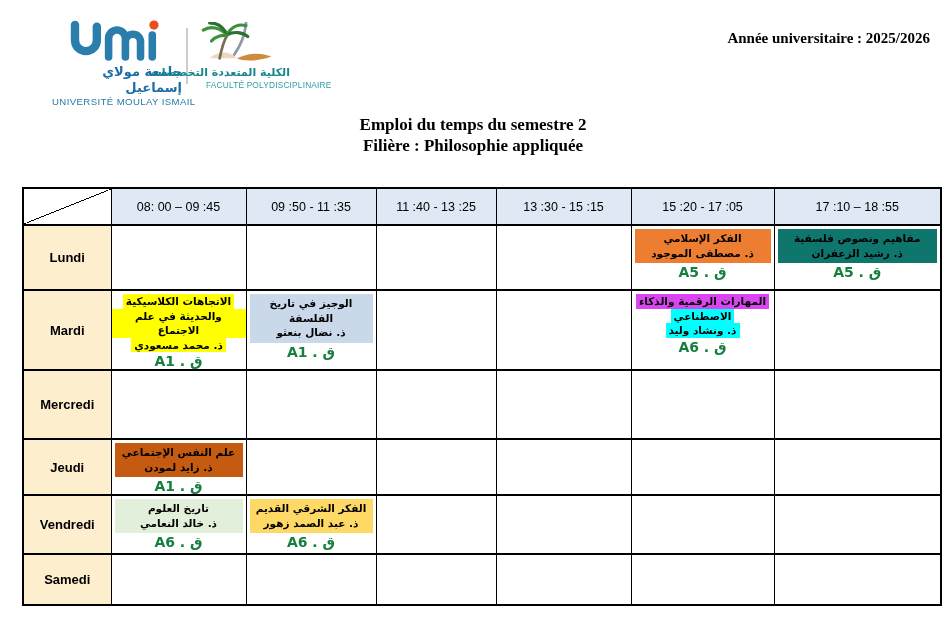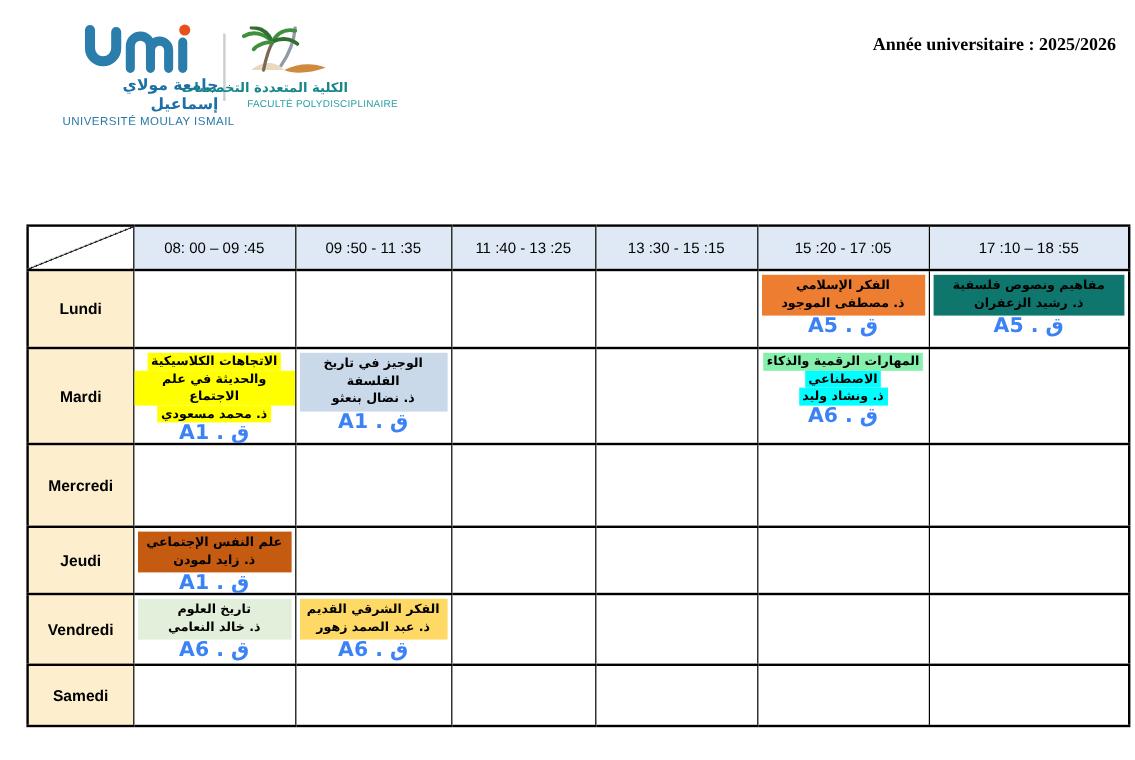--- a/index.html
+++ b/index.html
@@ -37,21 +37,21 @@
   th.day{background:#fdefce;font-weight:bold;font-size:13px;text-align:center;vertical-align:middle;}
   td.cell{background:#fff;vertical-align:top;}
 
   .entry{padding-top:3px;text-align:center;}
   .eblock{margin:0 auto;width:calc(100% - 10px);padding:2px 2px 3px 2px;border-radius:0;}
   .course-line,.teacher{font-family:"DejaVu Sans",sans-serif;direction:rtl;font-weight:bold;
     font-size:10.5px;line-height:14.5px;color:#000;}
   .inline-lines .course-line,.inline-lines .teacher{background:transparent;}
   .hl{display:inline-block;padding:0 3px;}
   .room{font-family:"DejaVu Sans",sans-serif;direction:rtl;font-weight:bold;
-    font-size:17px;line-height:16px;margin-top:1px;color:#3b82f6;}
+    font-size:14px;line-height:16px;margin-top:1px;color:#15803d;}
 </style>
 </head>
 <body>
 
 <div class="page">
 
   <div class="umi-logo">
     <svg class="umi-glyph" width="112" height="42" viewBox="0 0 120 50">
       <path d="M10 6 V24 A13 13 0 0 0 36 24 V8" fill="none" stroke="#2b7eac" stroke-width="10" stroke-linecap="round"></path>
       <path d="M50 44 V22 A10 10 0 0 1 70 22 V44 M70 26 A9 9 0 0 1 88 26 V44" fill="none" stroke="#2b7eac" stroke-width="9" stroke-linecap="round"></path>
@@ -75,20 +75,24 @@
       <path d="M35 14 C40 5 48 2 56 4" fill="none" stroke="#3e8f3e" stroke-width="3.5" stroke-linecap="round"></path>
       <path d="M35 14 C43 10 52 11 58 16" fill="none" stroke="#2f7032" stroke-width="3.5" stroke-linecap="round"></path>
       <path d="M35 15 C30 14 22 16 18 21" fill="none" stroke="#3e8f3e" stroke-width="3.5" stroke-linecap="round"></path>
     </svg>
     <div class="fac-ar">الكلية المتعددة التخصصات</div>
     <div class="fac-fr">FACULTÉ POLYDISCIPLINAIRE</div>
   </div>
 
   <div class="annee">Année universitaire : 2025/2026</div>
 
+  <div class="title">
+    <div>Emploi du temps du semestre 2</div>
+    <div>Filière : Philosophie appliquée</div>
+  </div>
 
   <div class="tt-wrap">
     <table class="tt" id="timetable">
         <colgroup>
           <col style="width: 88px;">
           <col style="width: 135px;">
           <col style="width: 130px;">
           <col style="width: 120px;">
           <col style="width: 135px;">
           <col style="width: 143px;">
@@ -150,21 +154,21 @@
                   <div class="teacher">ذ. نضال بنعثو</div>
                 </div>
                 <div class="room">ق . A1</div>
               </div>
             </td>
             <td class="cell"></td>
             <td class="cell"></td>
             <td class="cell">
               <div class="entry">
                 <div class="inline-lines">
-                  <div class="course-line"><span class="hl" style="background: #86efac;">المهارات الرقمية والذكاء</span></div>
+                  <div class="course-line"><span class="hl" style="background: #d946ef;">المهارات الرقمية والذكاء</span></div>
                   <div class="course-line"><span class="hl" style="background: rgb(0, 255, 255);">الاصطناعي</span></div>
                   <div class="teacher"><span class="hl" style="background: rgb(0, 255, 255);">ذ. ونشاد وليد</span></div>
                 </div>
                 <div class="room">ق . A6</div>
               </div>
             </td>
             <td class="cell"></td>
           </tr>
           <tr style="height: 69px;">
             <th class="day">Mercredi</th>

